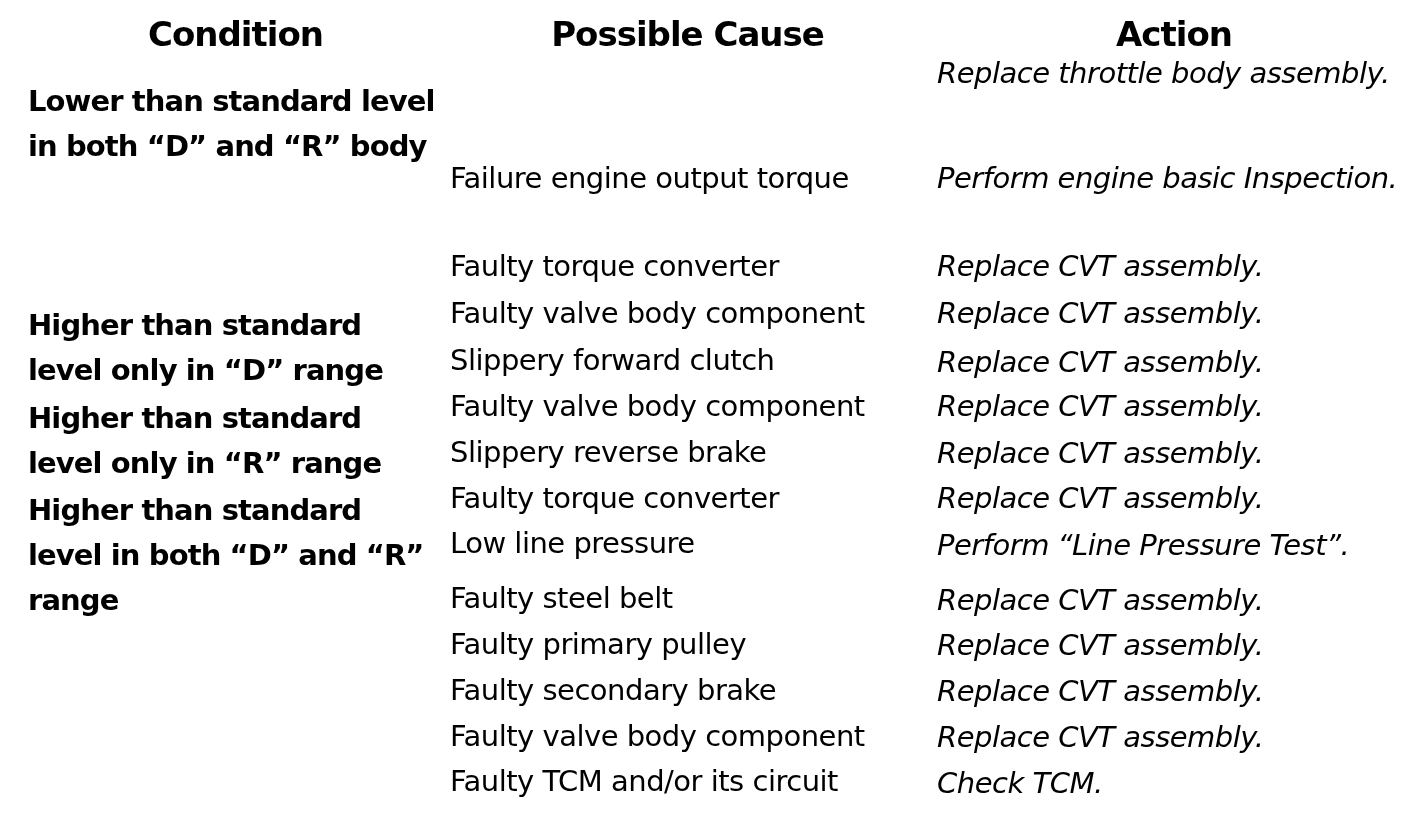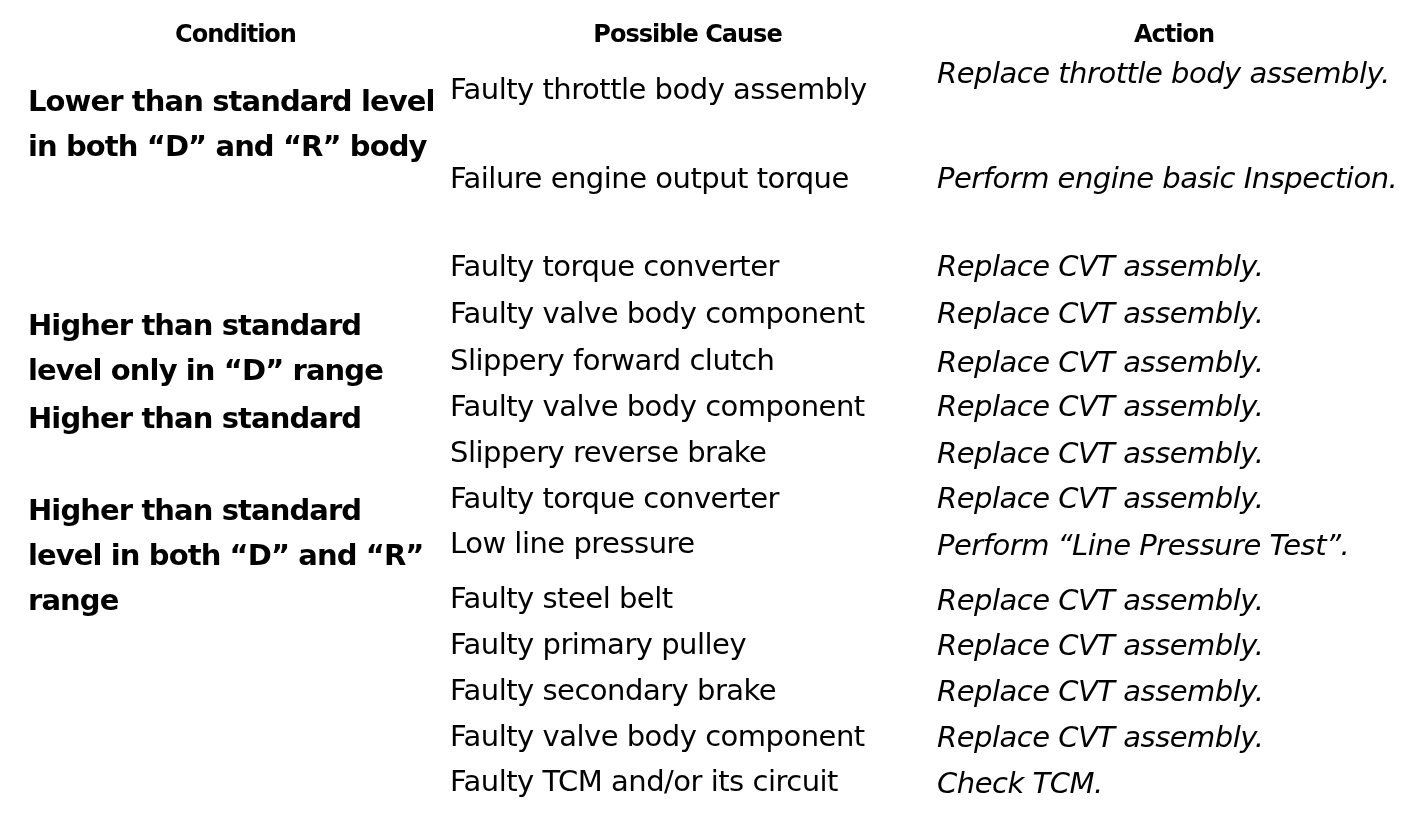--- a/index.html
+++ b/index.html
@@ -6,21 +6,21 @@
   #page{
     position:relative;
     width:1408px;height:818px;
     background:#ffffff;
     color:#000000;
     font-family:"DejaVu Sans","Liberation Sans",sans-serif;
     overflow:hidden;
   }
   .hdr{
     position:absolute;top:18px;
-    font-weight:bold;font-size:24px;line-height:33px;
+    font-weight:bold;font-size:34px;line-height:33px;
     letter-spacing:-1px;text-align:center;white-space:nowrap;
   }
   .hdr-condition{left:28px;width:415px;}
   .hdr-cause{left:450px;width:475px;}
   .hdr-action{left:937px;width:474px;}
   .cond{
     position:absolute;left:28px;width:430px;
     font-weight:bold;font-size:29px;line-height:33px;
     letter-spacing:-0.9px;
   }
@@ -47,28 +47,28 @@
   <div class="cond" style="top:73px">
     <span>Lower than standard level</span>
     <span>in both “D” and “R” body</span>
   </div>
   <div class="cond" style="top:297px">
     <span>Higher than standard</span>
     <span>level only in “D” range</span>
   </div>
   <div class="cond" style="top:390px">
     <span>Higher than standard</span>
+    <span>level only in “R” range</span>
   </div>
   <div class="cond" style="top:482px">
     <span>Higher than standard</span>
     <span>level in both “D” and “R”</span>
     <span>range</span>
   </div>
 
-  <div class="cause" style="top:73px">Faulty throttle body assembly</div>
   <div class="action" style="top:57px">Replace throttle body assembly.</div>
 
   <div class="cause" style="top:162px">Failure engine output torque</div>
   <div class="action" style="top:162px">Perform engine basic Inspection.</div>
 
   <div class="cause" style="top:250px">Faulty torque converter</div>
   <div class="action" style="top:250px">Replace CVT assembly.</div>
 
   <div class="cause" style="top:297px">Faulty valve body component</div>
   <div class="action" style="top:297px">Replace CVT assembly.</div>

